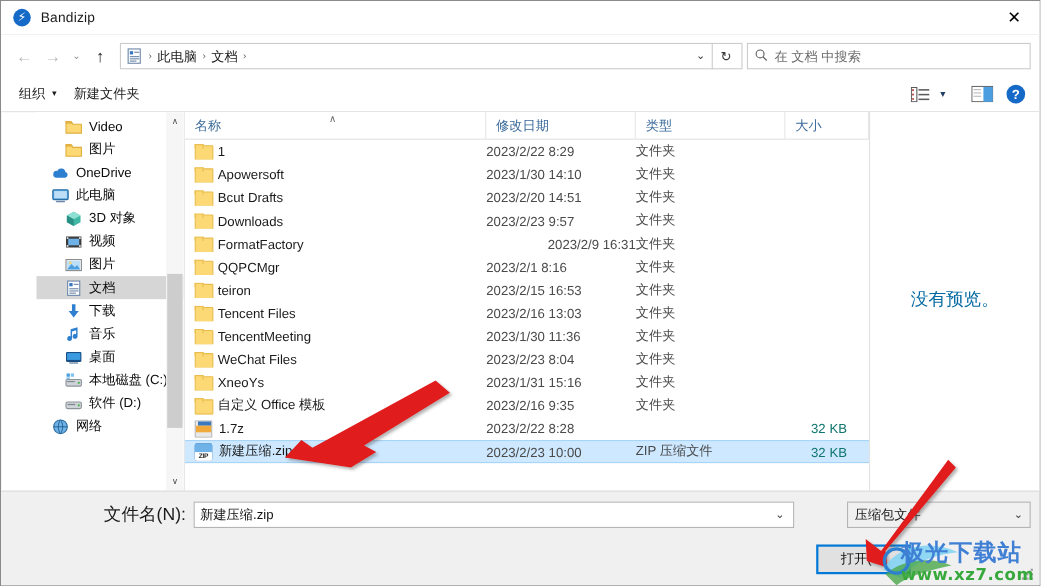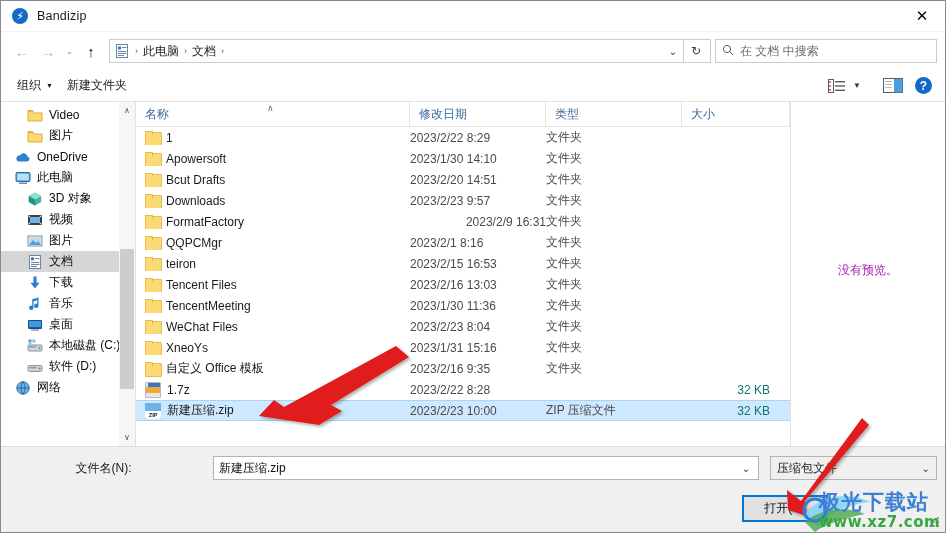--- a/index.html
+++ b/index.html
@@ -75,21 +75,21 @@
   #crumb-fill { flex: 1; }
   #crumb-drop {
     width: 20px; text-align: center; font-size: 10px; color: #3a3a3a;
   }
   #crumb-refresh {
     width: 25px; height: 24px; border-left: 1px solid #cccccc;
     display: flex; align-items: center; justify-content: center;
     font-size: 12px; color: #3a3a3a;
   }
   #searchbox {
-    width: 222px; height: 24px; margin-left: 4px; flex: none;
+    width: 258px; height: 24px; margin-left: 4px; flex: none;
     border: 1px solid #cccccc; background: #fff;
     display: flex; align-items: center; padding-left: 6px;
   }
   #search-icon { color: #5f5f5f; font-size: 12px; margin-right: 6px; }
   #search-ph { font-size: 12px; color: #6d6d6d; }
 
   
   #commandbar {
     height: 32px; min-height: 32px; display: flex; align-items: center;
     background: #ffffff; padding: 0 9px;
@@ -106,21 +106,21 @@
     height: 24px; padding: 0 4px;
   }
   #help-btn {
     width: 17px; height: 17px; border-radius: 50%; background: #1569c7;
     color: #fff; font-size: 12px; font-weight: bold;
     display: flex; align-items: center; justify-content: center;
     margin-left: 8px; margin-right: 4px;
   }
 
   
-  #body { flex: 1; display: flex; min-height: 0; background: #fff; }
+  #body { flex: 1; display: flex; min-height: 0; background: #fff; margin-left: 32px; }
 
   
   #sidebar {
     width: 134px; min-width: 134px; background: #fff;
     overflow: hidden; position: relative; padding-top: 2px;
   }
   .tree-item {
     height: 21px; display: flex; align-items: center;
     padding-left: 14px; font-size: 12px; color: #0b0b0b; gap: 6px;
     white-space: nowrap;
@@ -215,33 +215,33 @@
     position: absolute; left: 2px; top: 0px; width: 12px; height: 4px;
     background: #3b78c2;
   }
 
   
   #preview {
     width: 155px; min-width: 155px; border-left: 1px solid #e2e2e2;
     display: flex; align-items: flex-start; justify-content: center;
     padding-top: 160px;
   }
-  #preview-text { font-size: 12px; color: #a21caf; }
+  #preview-text { font-size: 16px; color: #0369a1; }
 
   
   #bottom {
     height: 86px; min-height: 86px; background: #f0f0f0;
     border-top: 1px solid #dcdcdc; position: relative;
   }
   #fname-row {
     position: absolute; left: 0; top: 9px; width: 100%; height: 24px;
     display: flex; align-items: center;
   }
   #fname-label {
-    width: 212px; text-align: center; font-size: 12px; color: #1a1a1a;
+    width: 175px; text-align: right; font-size: 16px; color: #1a1a1a;
     padding-right: 7px;
   }
   #fname-input {
     width: 546px; height: 24px; background: #fff; border: 1px solid #b4b4b4;
     display: flex; align-items: center; padding-left: 5px;
     font-size: 12px; color: #111;
   }
   #fname-caret {
     width: 16px; margin-left: -21px; text-align: center; font-size: 10px;
     color: #3a3a3a; position: relative; z-index: 3;

